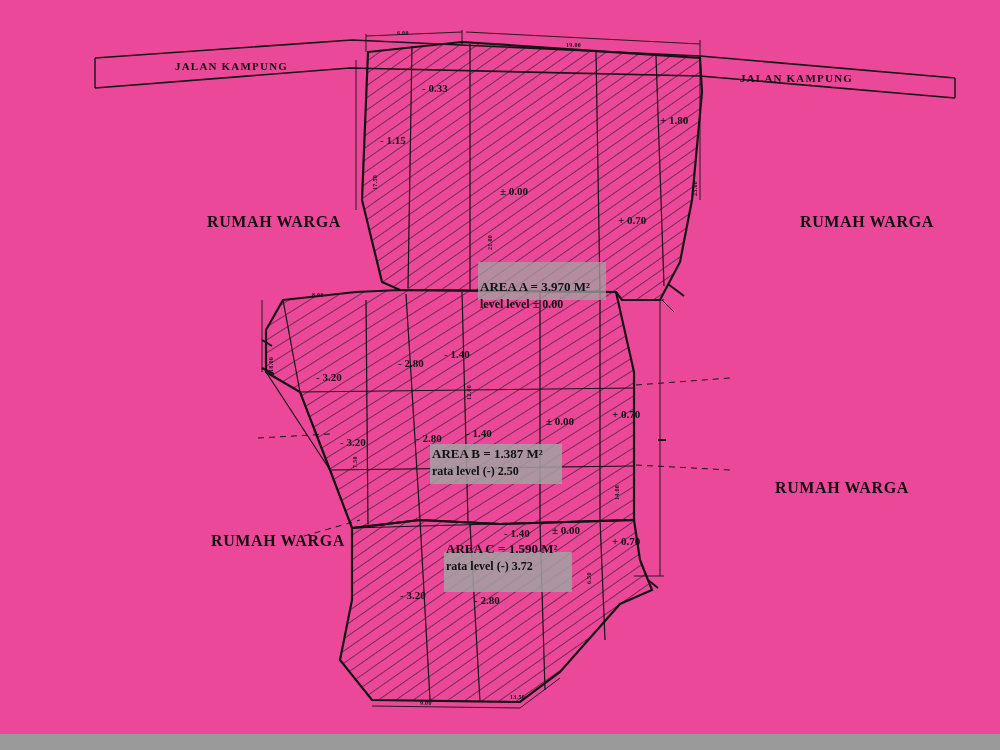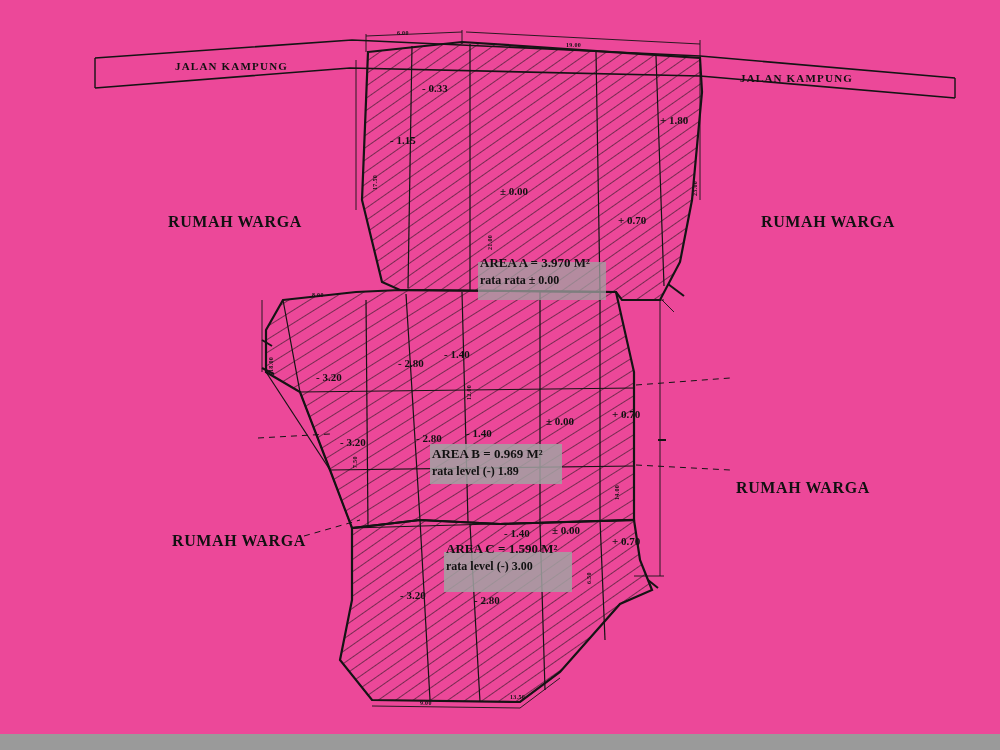--- a/index.html
+++ b/index.html
@@ -26,20 +26,21 @@
   .lbl {
     position: absolute;
     white-space: nowrap;
     color: #111;
     line-height: 1.15;
   }
   .warga {
     font-weight: bold;
     font-size: 16px;
     letter-spacing: 0.6px;
+    margin-left: 39px;
   }
   .jalan {
     font-weight: bold;
     font-size: 11px;
     letter-spacing: 1.2px;
   }
   .lvl {
     font-size: 11px;
     font-weight: bold;
   }
@@ -153,37 +154,37 @@
   </svg>
 
   <div class="lbl jalan" style="left:175px; top:60px;">JALAN KAMPUNG</div>
   <div class="lbl jalan" style="left:740px; top:72px;">JALAN KAMPUNG</div>
 
   <div class="lbl warga" style="left:168px; top:213px;">RUMAH WARGA</div>
   <div class="lbl warga" style="left:761px; top:213px;">RUMAH WARGA</div>
   <div class="lbl warga" style="left:736px; top:479px;">RUMAH WARGA</div>
   <div class="lbl warga" style="left:172px; top:532px;">RUMAH WARGA</div>
 
-  <div class="lbl areabox" style="left:480px; top:254px;">
+  <div class="lbl areabox" style="left:480px; top:278px;">
     <div>AREA A = 3.970 M²</div>
-    <div class="sub">rata rata ± 0.00</div>
+    <div class="sub">level level ± 0.00</div>
   </div>
 
   <div class="lbl areabox" style="left:432px; top:445px;">
-    <div>AREA B = 0.969 M²</div>
-    <div class="sub">rata level (-) 1.89</div>
+    <div>AREA B = 1.387 M²</div>
+    <div class="sub">rata level (-) 2.50</div>
   </div>
 
   <div class="lbl areabox" style="left:446px; top:540px;">
     <div>AREA C = 1.590 M²</div>
-    <div class="sub">rata level (-) 3.00</div>
+    <div class="sub">rata level (-) 3.72</div>
   </div>
 
   <div class="lbl lvl" style="left:422px; top:82px;">- 0.33</div>
-  <div class="lbl lvl" style="left:390px; top:134px;">- 1.15</div>
+  <div class="lbl lvl" style="left:380px; top:134px;">- 1.15</div>
   <div class="lbl lvl" style="left:500px; top:185px;">± 0.00</div>
   <div class="lbl lvl" style="left:660px; top:114px;">+ 1.80</div>
   <div class="lbl lvl" style="left:618px; top:214px;">+ 0.70</div>
 
   <div class="lbl lvl" style="left:316px; top:371px;">- 3.20</div>
   <div class="lbl lvl" style="left:398px; top:357px;">- 2.80</div>
   <div class="lbl lvl" style="left:444px; top:348px;">- 1.40</div>
 
   <div class="lbl lvl" style="left:340px; top:436px;">- 3.20</div>
   <div class="lbl lvl" style="left:416px; top:432px;">- 2.80</div>

